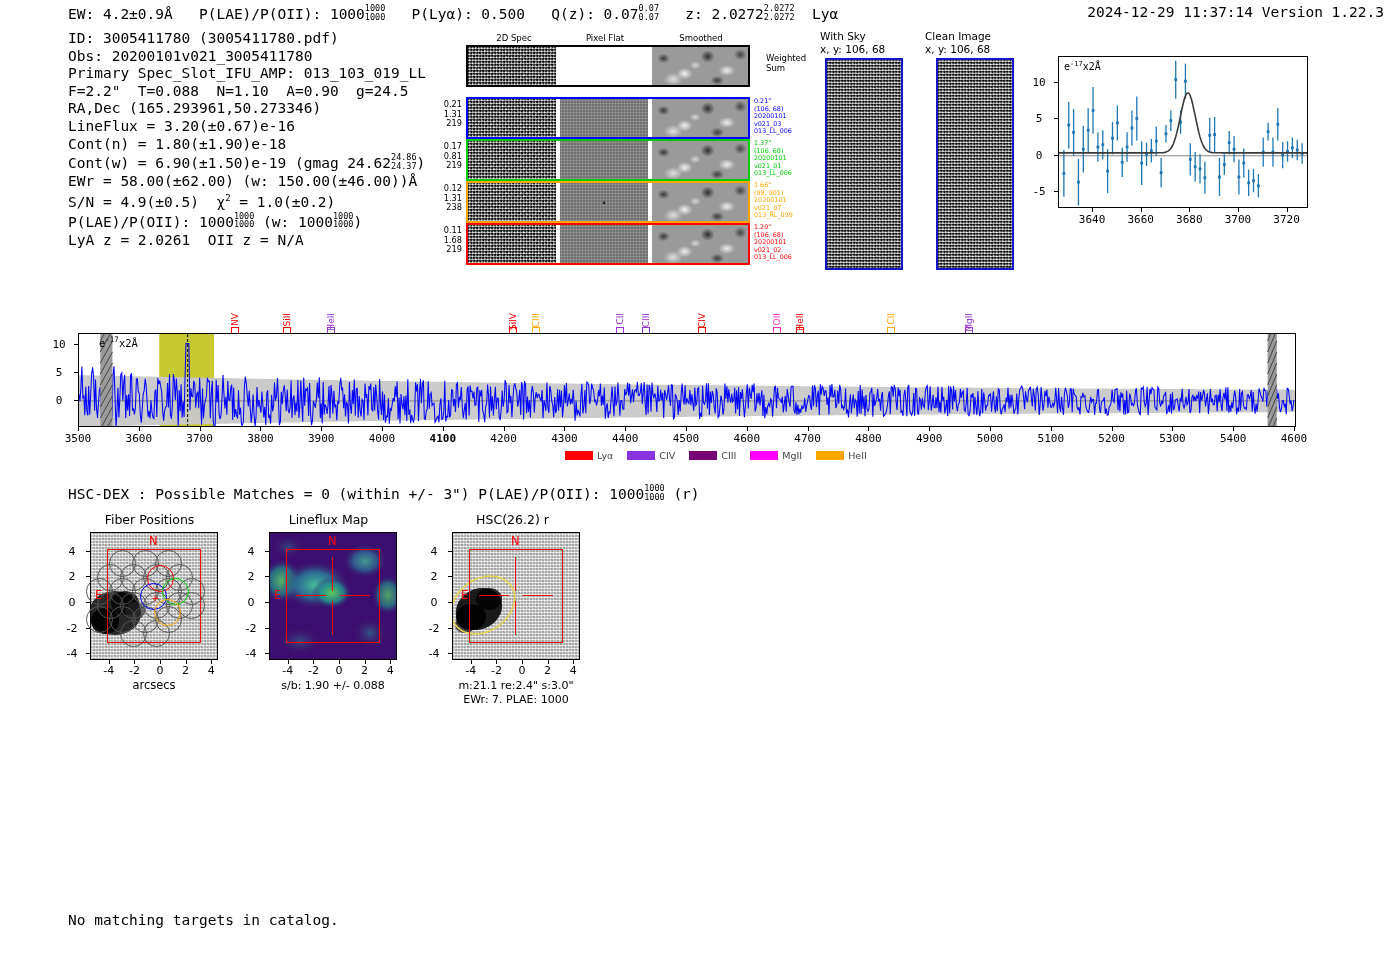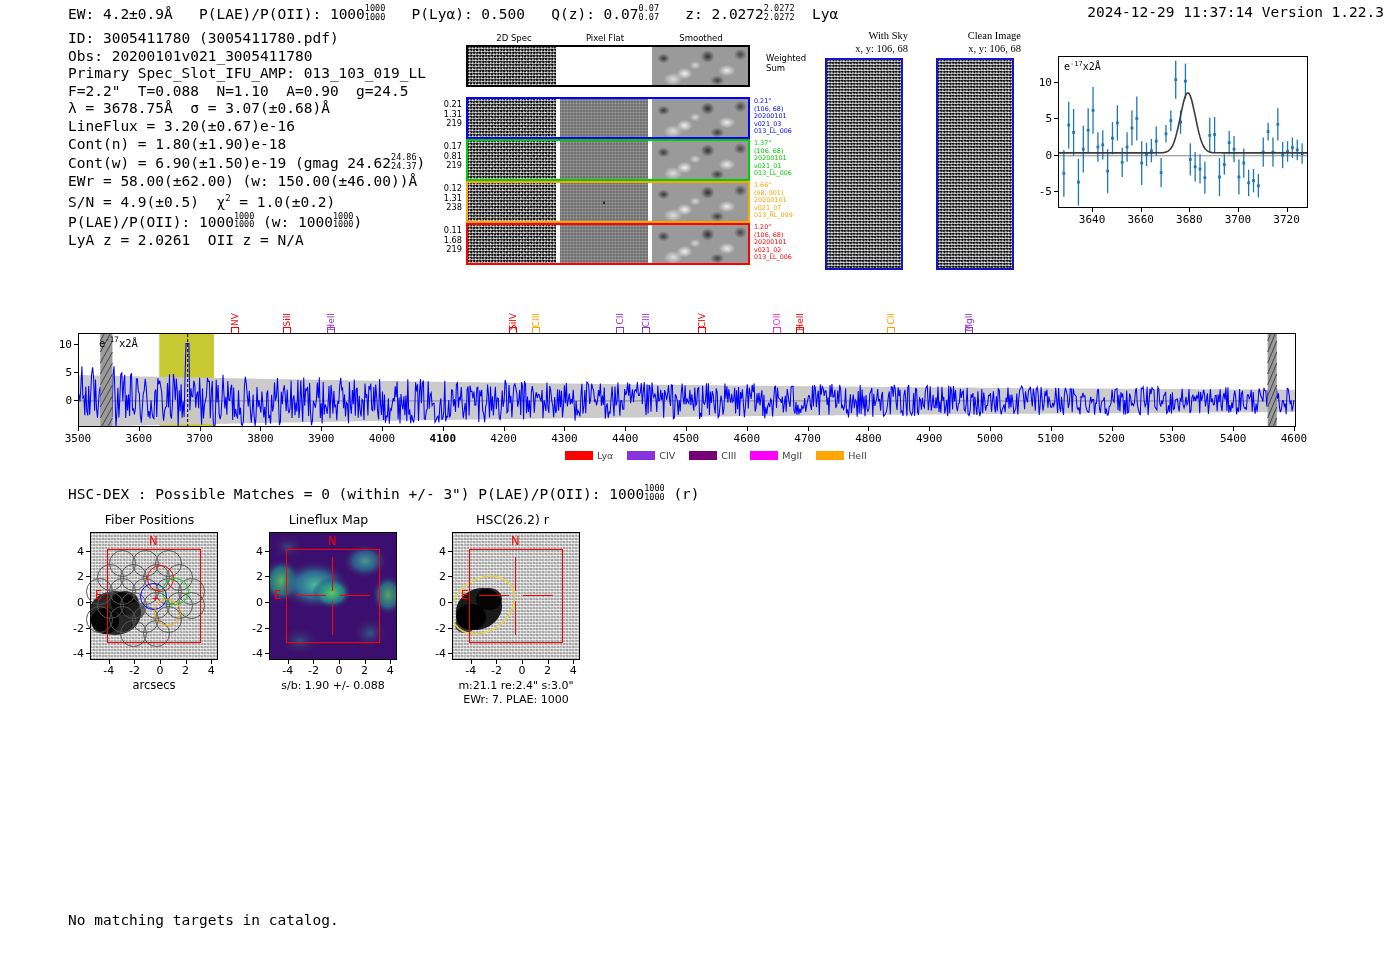--- a/index.html
+++ b/index.html
@@ -53,35 +53,35 @@
       radial-gradient(ellipse 10px 9px at 58% 25%,#2f2f2f 0%,transparent 70%),
       radial-gradient(ellipse 12px 8px at 78% 62%,#ececec 0%,transparent 70%),
       radial-gradient(ellipse 9px 8px at 92% 20%,#444 0%,transparent 72%),
       radial-gradient(ellipse 13px 9px at 22% 85%,#dedede 0%,transparent 72%),
       radial-gradient(ellipse 10px 7px at 68% 88%,#3d3d3d 0%,transparent 70%),
       radial-gradient(ellipse 8px 6px at 45% 48%,#d6d6d6 0%,transparent 70%);}
   .lbl-left{position:absolute;left:0;font-size:8.2px;line-height:9.6px;text-align:right;width:30px;}
   .lbl-right{position:absolute;font-size:6.4px;line-height:7.6px;white-space:nowrap;}
 
   
-  .cutout-title{position:absolute;font-size:10.5px;text-align:right;line-height:12.5px;font-family:Liberation Serif, serif;}
+  .cutout-title{position:absolute;font-size:10.5px;text-align:left;line-height:12.5px;}
   .cutout-img{position:absolute;border:2px solid #1414c8;}
   .fibnoise{background-color:#8a8a8a;
     background-image:
       repeating-linear-gradient(0deg,rgba(0,0,0,.6) 0 1px,rgba(255,255,255,.55) 1px 2px,rgba(0,0,0,.25) 2px 3px,rgba(255,255,255,.3) 3px 4px),
       repeating-linear-gradient(90deg,rgba(0,0,0,.55) 0 1px,rgba(255,255,255,.5) 1px 2px,rgba(0,0,0,.2) 2px 3px,rgba(255,255,255,.28) 3px 4px),
       repeating-linear-gradient(25deg,rgba(0,0,0,.4) 0 2px,rgba(255,255,255,.35) 2px 4px);
     background-size:3px 3px,3px 3px,6px 6px;}
 
   
   .axes{position:absolute;background:#fff;border:1px solid #000;box-sizing:border-box;}
   .tickx{position:absolute;width:1px;background:#000;}
   .ticky{position:absolute;height:1px;background:#000;}
   .tklblx{position:absolute;font-size:11px;transform:translateX(-50%);}
-  .tklbly{position:absolute;font-size:11px;transform:translateY(-50%);text-align:right;}
+  .tklbly{position:absolute;font-size:11px;transform:translateY(-50%);text-align:center;}
 
   
   .elab{position:absolute;font-size:9px;writing-mode:vertical-rl;transform:rotate(180deg);
         font-family:"DejaVu Sans","Liberation Sans",sans-serif;white-space:nowrap;}
 
   
   #legend{position:absolute;display:flex;gap:14px;align-items:center;font-size:9.5px;}
   .lgitem{display:flex;align-items:center;gap:4px;}
   .lgsw{width:28px;height:9px;display:inline-block;}
 
@@ -116,21 +116,21 @@
   <span>z:&nbsp;2.0272</span><span class="stack">2.0272<br>2.0272</span>&nbsp;
   <span>Lyα</span>
 </div>
 <div class="abs mono nowrap" id="hdr-stamp">2024-12-29 11:37:14  Version 1.22.3</div>
 
 <div class="abs mono" id="info">
   <div>ID: 3005411780 (3005411780.pdf)</div>
   <div>Obs: 20200101v021_3005411780</div>
   <div>Primary Spec_Slot_IFU_AMP: 013_103_019_LL</div>
   <div>F=2.2"  T=0.088  N=1.10  A=0.90  g=24.5</div>
-  <div>λ = 3678.75Å  σ = 3.07(±0.68)Å</div>
+  <div>RA,Dec (165.293961,50.273346)</div>
   <div>LineFlux = 3.20(±0.67)e-16</div>
   <div>Cont(n) = 1.80(±1.90)e-18</div>
   <div>Cont(w) = 6.90(±1.50)e-19 (gmag 24.62<span class="stack">24.86<br>24.37</span>)</div>
   <div>EWr = 58.00(±62.00) (w: 150.00(±46.00))Å</div>
   <div>S/N = 4.9(±0.5)&nbsp; χ<sup style="font-size:9px">2</sup> = 1.0(±0.2)</div>
   <div>P(LAE)/P(OII): 1000<span class="stack">1000<br>1000</span> (w: 1000<span class="stack">1000<br>1000</span>)</div>
   <div>LyA z = 2.0261  OII z = N/A</div>
 </div>
 
 <div class="abs" id="spec2d">

